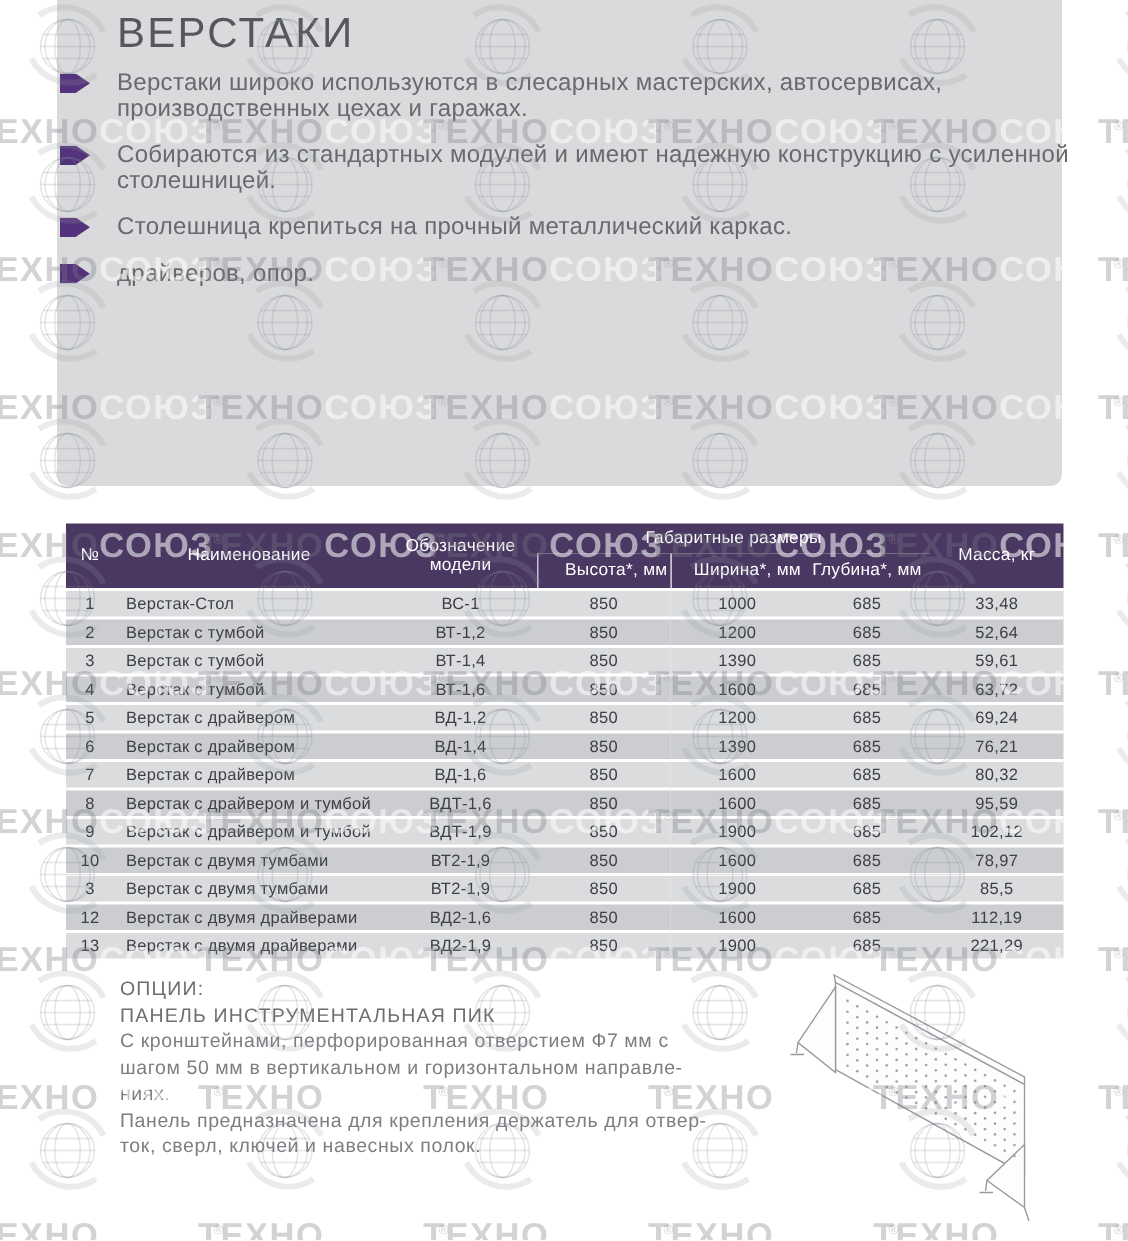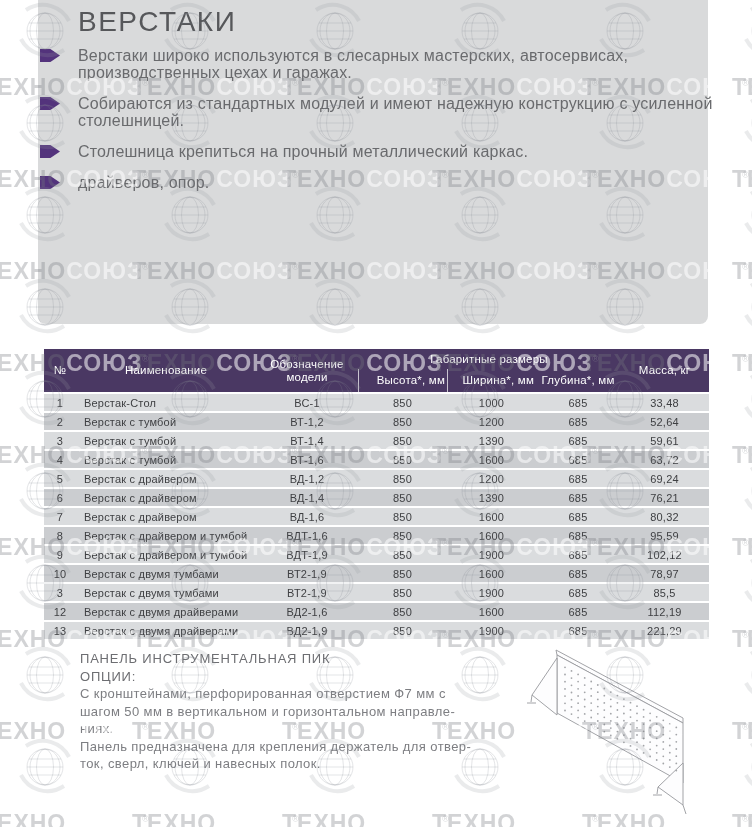--- a/index.html
+++ b/index.html
@@ -226,22 +226,22 @@
             <td class="">ВД2-1,9</td>
             <td class="">850</td>
             <td class="">1900</td>
             <td class="">685</td>
             <td class="">221,29</td>
           </tr>
         </tbody>
     </table>
 
     <div class="options">
+      <div class="h">ОПЦИИ:</div>
       <div class="h">ПАНЕЛЬ ИНСТРУМЕНТАЛЬНАЯ ПИК</div>
-      <div class="h">ОПЦИИ:</div>
       <div>С кронштейнами, перфорированная отверстием Ф7 мм с</div>
       <div>шагом 50 мм в вертикальном и горизонтальном направле-</div>
       <div>ниях.</div>
       <div>Панель предназначена для крепления держатель для отвер-</div>
       <div>ток, сверл, ключей и навесных полок.</div>
     </div>
 
     <svg class="drawing" width="185" height="185" viewBox="0 0 185 185">
       <g fill="none" stroke="#97999d" stroke-width="0.9">
 

